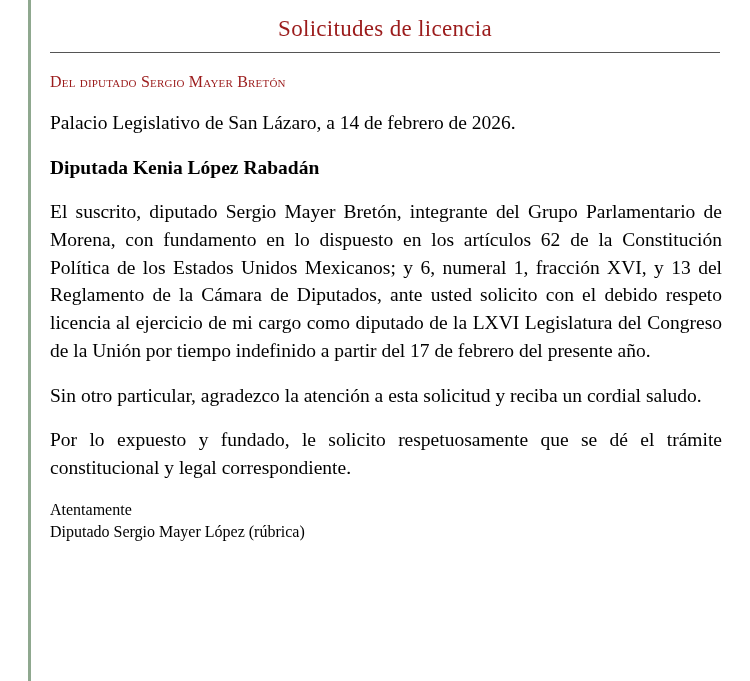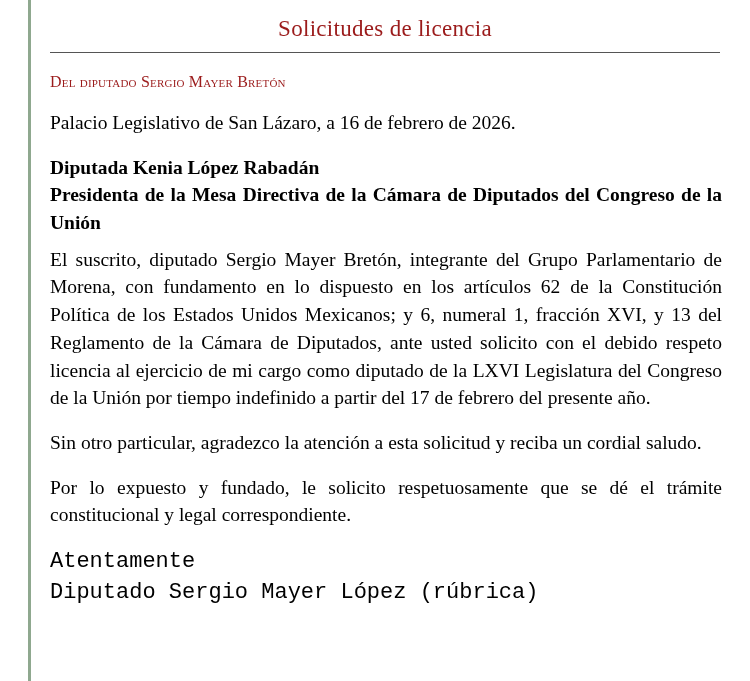--- a/index.html
+++ b/index.html
@@ -64,56 +64,54 @@
     text-align: left;
   }
   p.bold-line {
     font-weight: bold;
     font-size: 19.5px;
     line-height: 1.42;
     margin: 0;
     text-align: justify;
   }
   .addressee-block {
-    margin-bottom: 9px;
+    margin-bottom: 17px;
   }
   .presente {
     font-weight: bold;
     font-size: 19.5px;
     margin: 0 0 17px 0;
   }
   .closing-line {
-    font-size: 22px;
+    font-size: 16px;
     line-height: 1.42;
     margin: 0;
     text-align: left;
-    font-family: Liberation Mono, monospace;
   }
   .closing-block {
     margin-top: 2px;
   }
 </style>
 </head>
 <body>
 
 <div id="page">
 
   <div id="left-rule"></div>
 
   <div id="content">
 
     <div class="doc-title">Solicitudes de licencia</div>
 
     <div class="section-heading">Del diputado Sergio Mayer Bretón</div>
 
-    <p class="body-text nojust">Palacio Legislativo de San Lázaro, a 16 de febrero de 2026.</p>
+    <p class="body-text nojust">Palacio Legislativo de San Lázaro, a 14 de febrero de 2026.</p>
 
     <div class="addressee-block">
       <p class="bold-line">Diputada Kenia López Rabadán</p>
-      <p class="bold-line">Presidenta de la Mesa Directiva de la Cámara de Diputados del Congreso de la Unión</p>
     </div>
 
 
     <p class="body-text">El suscrito, diputado Sergio Mayer Bretón, integrante del Grupo Parlamentario de Morena, con fundamento en lo dispuesto en los artículos 62 de la Constitución Política de los Estados Unidos Mexicanos; y 6, numeral 1, fracción XVI, y 13 del Reglamento de la Cámara de Diputados, ante usted solicito con el debido respeto licencia al ejercicio de mi cargo como diputado de la LXVI Legislatura del Congreso de la Unión por tiempo indefinido a partir del 17 de febrero del presente año.</p>
     <p class="body-text">Sin otro particular, agradezco la atención a esta solicitud y reciba un cordial saludo.</p>
     <p class="body-text">Por lo expuesto y fundado, le solicito respetuosamente que se dé el trámite constitucional y legal correspondiente.</p>
 
     <div class="closing-block">
       <p class="closing-line">Atentamente</p>
       <p class="closing-line">Diputado Sergio Mayer López (rúbrica)</p>

